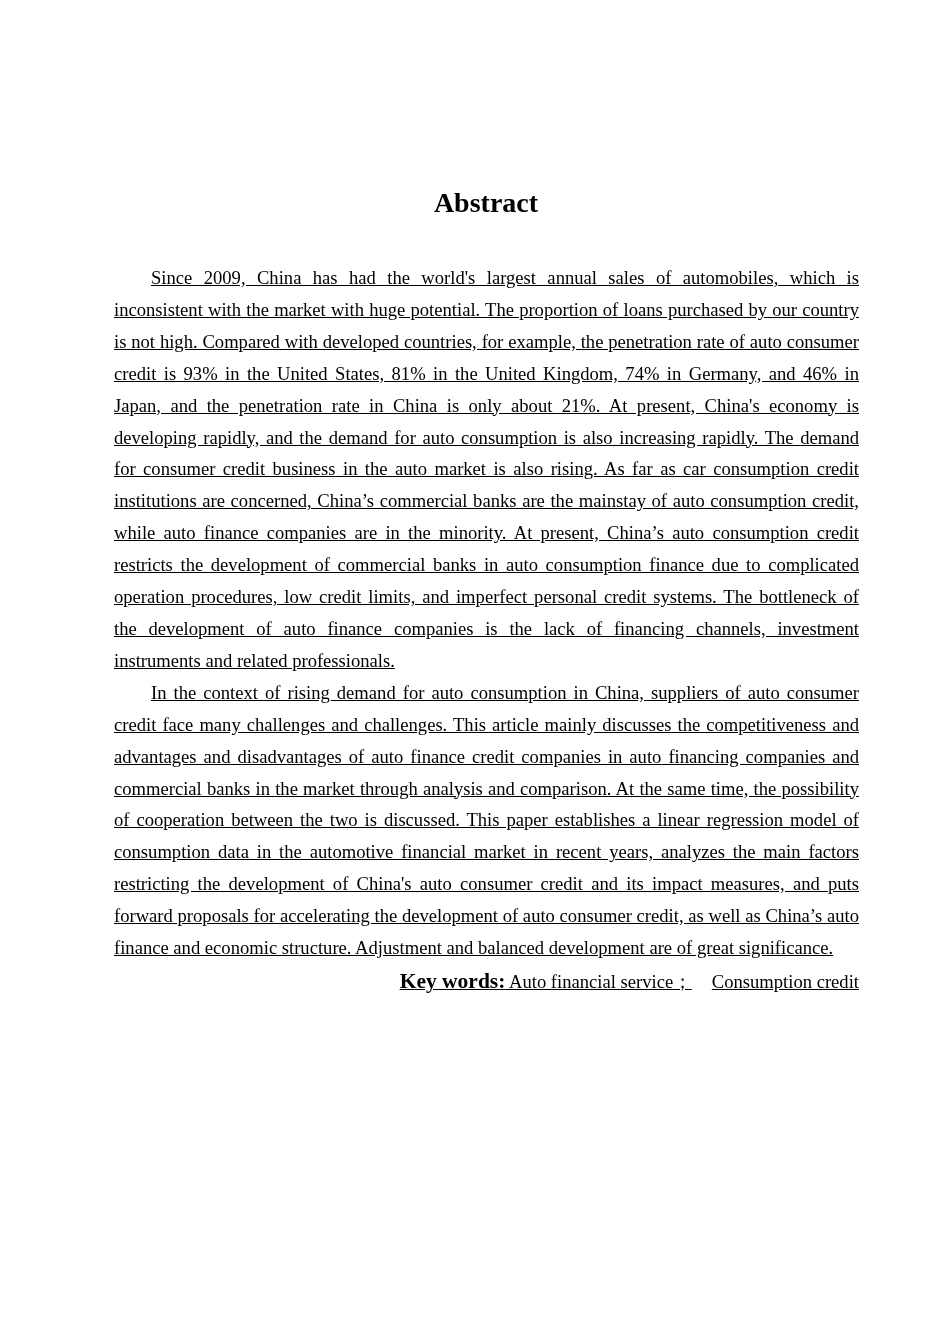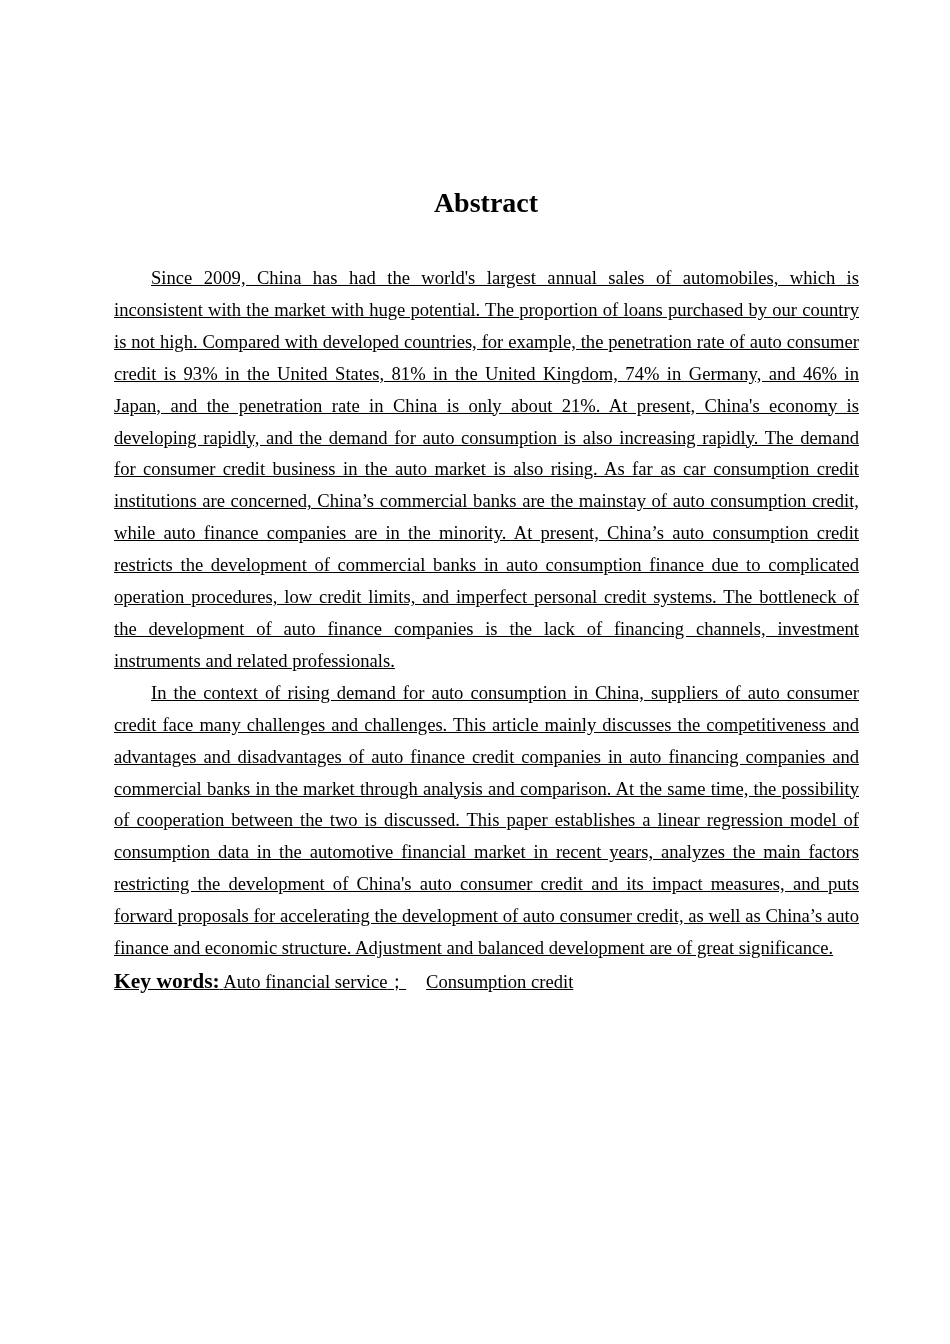--- a/index.html
+++ b/index.html
@@ -49,20 +49,21 @@
       text-align: justify;
       text-indent: 37px;
       hyphens: none;
     }
     .keywords {
       margin: 0;
       margin-top: 1px;
       font-size: 18.6px;
       line-height: 32px;
       white-space: nowrap;
+      text-align: right;
     }
     .kw-label {
       font-weight: bold;
       font-size: 21.5px;
     }
     .kw-sep {
       display: inline-block;
       width: 20px;
     }
   </style>

